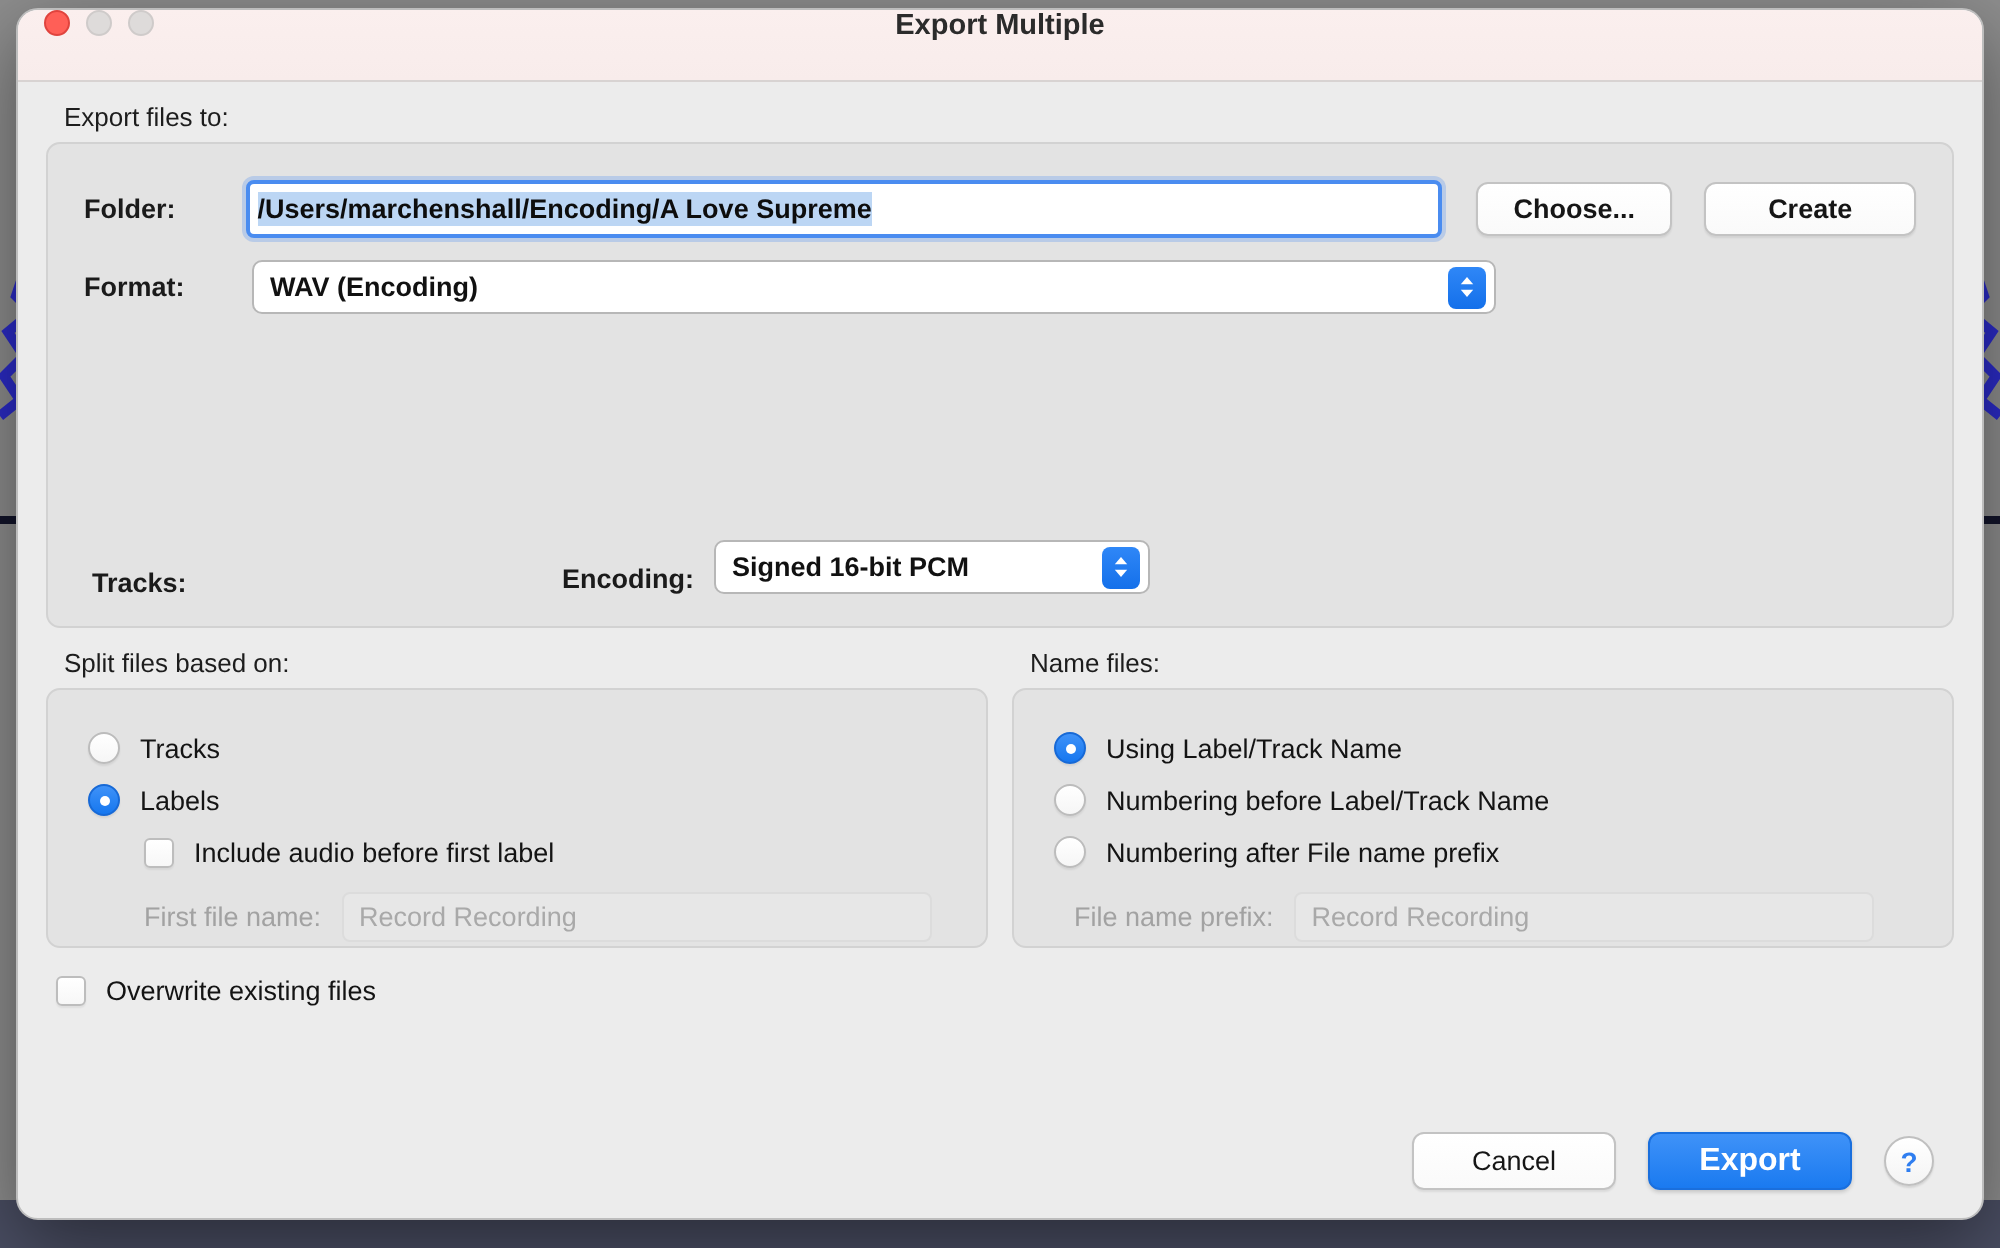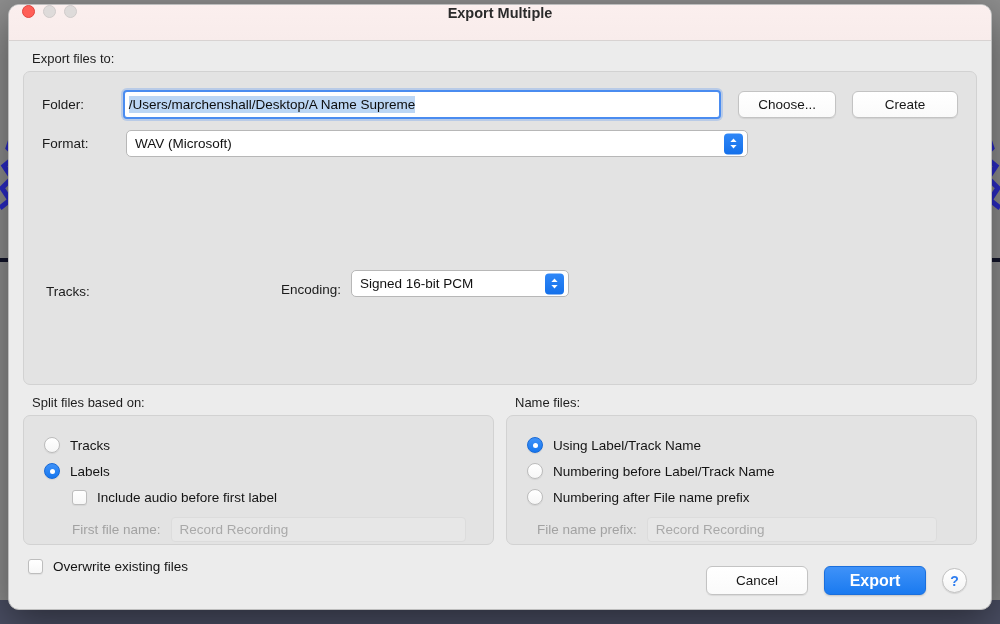--- a/index.html
+++ b/index.html
@@ -64,21 +64,21 @@
     margin: 10px 0 5px 9px;
   }
 
   .panel {
     background: #e3e3e3;
     border: 1px solid #d2d2d2;
     border-radius: 7px;
   }
 
   
-  #export-panel { height: 314px; padding: 18px 18px 0 18px; position: relative; }
+  #export-panel { height: 243px; padding: 18px 18px 0 18px; position: relative; font-weight: bold; }
 
   .row { display: flex; align-items: center; }
   .rlabel { font-size: 13.5px; color: #1b1b1b; }
 
   .lbl-folder { width: 84px; }
   .lbl-format { width: 84px; }
 
   .textfield {
     height: 27px; border-radius: 4px;
     background: #ffffff;
@@ -248,30 +248,30 @@
 
   <div class="body">
 
     <div class="grouplabel">Export files to:</div>
 
     <div class="panel" id="export-panel">
 
       <div class="row">
         <div class="rlabel lbl-folder">Folder:</div>
         <div class="textfield" id="folder-field">
-          <span class="sel">/Users/marchenshall/Desktop/A Name Supreme</span>
+          <span class="sel">/Users/marchenshall/Encoding/A Love Supreme</span>
         </div>
         <div class="btn" id="choose-button">Choose...</div>
         <div class="btn" id="create-button">Create</div>
       </div>
 
       <div class="row" style="margin-top:11px">
         <div class="rlabel lbl-format">Format:</div>
         <div class="popup" id="format-popup">
-          <span>WAV (Microsoft)</span>
+          <span>WAV (Encoding)</span>
           <span class="stepper">
             <svg width="11" height="14" viewBox="0 0 11 14">
               <path d="M5.5 2 L8.6 5.6 L2.4 5.6 Z" fill="#ffffff"></path>
               <path d="M5.5 12 L2.4 8.4 L8.6 8.4 Z" fill="#ffffff"></path>
             </svg>
           </span>
         </div>
       </div>
 
       <div id="options-label">Tracks:</div>

